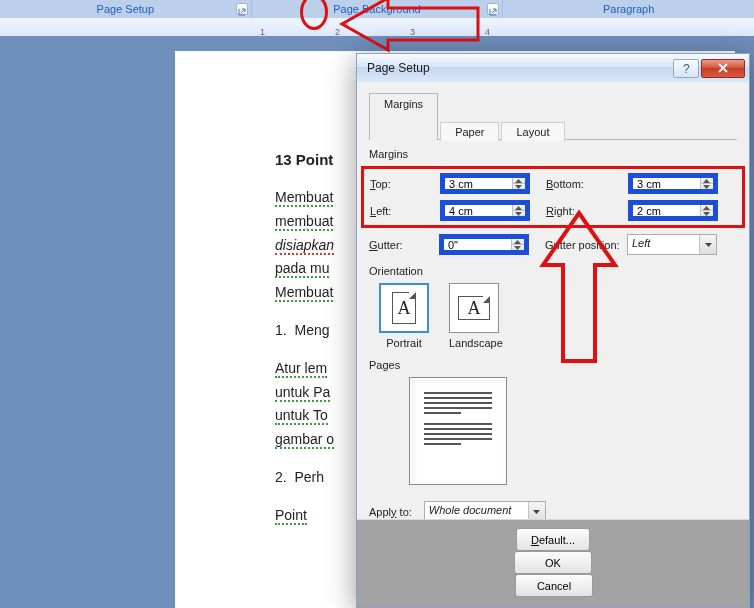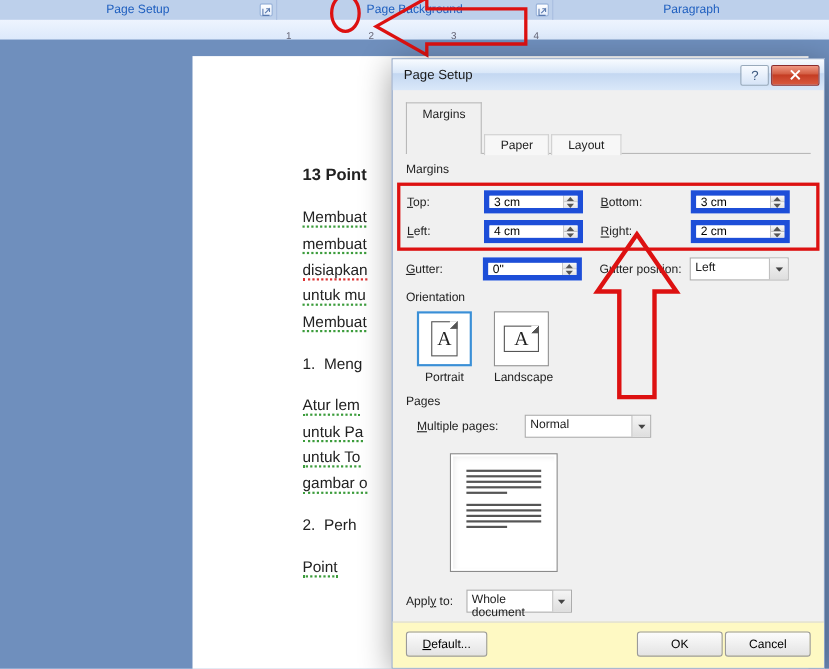--- a/index.html
+++ b/index.html
@@ -13,21 +13,21 @@
   
   .ruler { height: 18px; background: linear-gradient(#eef4fe, #dce9fb); display: flex; align-items: center; padding-left: 188px; font-size: 9px; color: #667; }
   .ruler-tick { width: 75px; flex: 0 0 auto; position: relative; }
   .ruler-tick::before { content: attr(data-num); position: absolute; left: -3px; }
 
   .workspace { position: relative; height: calc(100% - 36px); background: #6f8fbd; padding: 15px 0 0 175px; }
   .page { width: 560px; height: 560px; background: #fff; padding: 100px 60px 20px 100px; font-family: Arial, sans-serif; font-size: 14px; color: #222; }
   .page h2 { font-size: 15px; font-weight: bold; margin: 0 0 18px; }
   .page p { margin: 0 0 14px; line-height: 1.7; }
   .squiggle-g { border-bottom: 2px dotted #3b9c3b; }
-  .squiggle-r { border-bottom: 2px dotted #d33; }
+  .squiggle-r { border-bottom: 2px dotted #d33; font-style: italic; }
 
   
   .dialog { position: absolute; left: 356px; top: 53px; width: 394px; height: 555px; background: #f0f0f0; border: 1px solid #8aa2c6; box-shadow: 0 6px 28px rgba(0,0,0,0.4); }
   .titlebar { height: 28px; background: linear-gradient(#f8fbff, #d8e6f8 45%, #c3d7f1 46%, #dae8f9); display: flex; align-items: center; padding: 0 4px 0 10px; font-size: 12px; color: #1a1a1a; }
   .titlebar-text { flex: 1; }
   .tb-btn { height: 19px; display: inline-flex; align-items: center; justify-content: center; }
   .help-btn { width: 26px; border: 1px solid #9ab; border-radius: 2px; margin-right: 2px; background: linear-gradient(#f8fbff, #d6e4f7); }
   .close-btn { width: 44px; border: 1px solid #8a2c2c; border-radius: 2px; background: linear-gradient(#f09985, #d25a3f 45%, #c43b22 46%, #d95a40); }
   .close-btn svg { width: 10px; height: 10px; }
   
@@ -41,21 +41,21 @@
   .margins-grid { display: grid; grid-template-columns: 54px 90px 66px 90px; gap: 6px 16px; align-items: center; }
   .margins-grid.second { margin-top: 6px; }
   .lbl u { text-decoration: underline; }
   .spinner { display: flex; height: 21px; border: 5px solid #1d4ed8; background: #fff; }
   .spinner input { border: none; width: 100%; padding: 0 4px; font-size: 11px; outline: none; }
   .spin-btns { width: 16px; display: flex; flex-direction: column; border-left: 1px solid #c0c0c0; }
   .spin-btns div { flex: 1; background: linear-gradient(#f8f8f8, #e2e2e2); display: flex; align-items: center; justify-content: center; }
   .spin-btns div:first-child { border-bottom: 1px solid #c0c0c0; }
   .spin-btns svg { width: 7px; height: 4px; }
   .combo { display: flex; height: 21px; border: 1px solid #acacac; background: #fff; }
-  .combo span { flex: 1; padding: 2px 4px; }
+  .combo span { flex: 1; padding: 2px 4px; font-style: italic; }
   .combo-btn { width: 17px; background: linear-gradient(#f5f5f5, #dedede); border-left: 1px solid #c0c0c0; display: flex; align-items:center; justify-content:center;}
   
   .red-box { border: 3px solid #d11; padding: 4px 6px; margin: 0 -8px 4px; }
 
   .orient-row { display: flex; gap: 20px; margin: 6px 0 10px 10px; }
   .orient-item { text-align: center; font-size: 11px; }
   .orient-thumb { width: 50px; height: 50px; border: 1px solid #909090; background: #fff; display:flex; align-items:center; justify-content:center; margin-bottom:4px; }
   .orient-item.selected .orient-thumb { border: 2px solid #3a8fd6; }
   .orient-thumb .pg { border: 1px solid #555; background:#fff; position:relative; display:flex; align-items:center; justify-content:center;}
   .orient-thumb .pg.port { width: 24px; height: 32px; }
@@ -63,21 +63,21 @@
   .orient-thumb .pg span { font-family: "Times New Roman"; font-size: 18px; }
   .orient-thumb .pg .fold{position:absolute; top:-1px; right:-1px; width:7px;height:7px; background:linear-gradient(135deg,#fff 48%, #555 52%);}
   
   .pages-row { display: flex; align-items: center; gap: 24px; margin: 6px 0 14px 10px; }
   
   .preview-box { width: 98px; height: 108px; border: 1px solid #8b8b8b; background: #fff; margin: 6px 0 16px 40px; padding: 14px 14px; box-shadow: inset 0 0 0 2px #fff, inset 2px 2px 6px rgba(0,0,0,.1); }
   .preview-box .line { height: 2px; background: #555; margin-bottom: 3px; }
   
   .apply-row { display: flex; align-items: center; gap: 12px; margin-bottom: 6px; }
   
-  .dlg-footer { position: absolute; left: 0; right: 0; bottom: 0; padding: 8px 12px 10px; border-top: 1px solid #d8d8d8; display: flex; align-items: center; background:#fef9c3;}
+  .dlg-footer { position: absolute; left: 0; right: 0; bottom: 0; padding: 8px 12px 10px; border-top: 1px solid #d8d8d8; display: flex; align-items: center; background:#a3a3a3;flex-direction:column;}
   .btn { height: 23px; padding: 0 14px; font-size: 11px; border: 1px solid #9a9a9a; border-radius: 3px; background: linear-gradient(#fcfcfc, #e3e3e3); cursor: pointer; }
   .dlg-footer .spacer { flex: 1; }
 
   
   .anno-circle { position: absolute; border: 3px solid #d11; border-radius: 50%; width: 28px; height: 36px; background: transparent; }
   .anno-arrow { position: absolute; }
   .anno-arrow svg { overflow: visible; }
 </style>
 </head>
 <body>
@@ -114,21 +114,21 @@
   <div class="ruler-tick" data-num="4"></div>
 </div>
 
 <div class="workspace">
   <div class="page">
     <h2>13 Point</h2>
     <p>
       <span class="squiggle-g">Membuat</span><br>
       <span class="squiggle-g">membuat</span><br>
       <span class="squiggle-r">disiapkan</span><br>
-      <span class="squiggle-g">untuk mu</span><br>
+      <span class="squiggle-g">pada mu</span><br>
       <span class="squiggle-g">Membuat</span>
     </p>
     <p>1.&nbsp;&nbsp;<span>Meng</span></p>
     <p>
       <span class="squiggle-g">Atur lem</span><br>
       <span class="squiggle-g">untuk Pa</span><br>
       <span class="squiggle-g">untuk To</span><br>
       <span class="squiggle-g">gambar o</span>
     </p>
     <p>2.&nbsp;&nbsp;<span>Perh</span></p>
@@ -281,49 +281,38 @@
             <div class="pg land">
               <span>A</span>
               <div class="fold"></div>
             </div>
           </div>
         <div>Landscape</div>
       </div>
     </div>
 
     <div class="group-label">Pages</div>
-    <div class="pages-row">
-      <div class="lbl"><u>M</u><span>ultiple pages:</span></div>
-      <div class="combo" style="width:115px">
-        <span>Normal</span>
-        <div class="combo-btn">
-            <svg width="7" height="4" viewBox="0 0 7 4">
-              <path d="M0 0 L3.5 4 L7 0 Z" fill="#444"></path>
-            </svg>
-          </div>
-      </div>
-    </div>
 
     <div class="preview-box">
       <div class="line"></div>
         <div class="line"></div>
         <div class="line"></div>
         <div class="line"></div>
         <div class="line" style="width:55%"></div>
       <div style="height:6px"></div>
       <div class="line"></div>
         <div class="line"></div>
         <div class="line"></div>
         <div class="line"></div>
         <div class="line" style="width:55%"></div>
     </div>
 
     <div class="apply-row">
       <div class="lbl">Appl<u>y</u> to:</div>
-      <div class="combo" style="width:96px">
+      <div class="combo" style="width:122px">
         <span>Whole document</span>
         <div class="combo-btn">
             <svg width="7" height="4" viewBox="0 0 7 4">
               <path d="M0 0 L3.5 4 L7 0 Z" fill="#444"></path>
             </svg>
           </div>
       </div>
     </div>
   </div>
 

